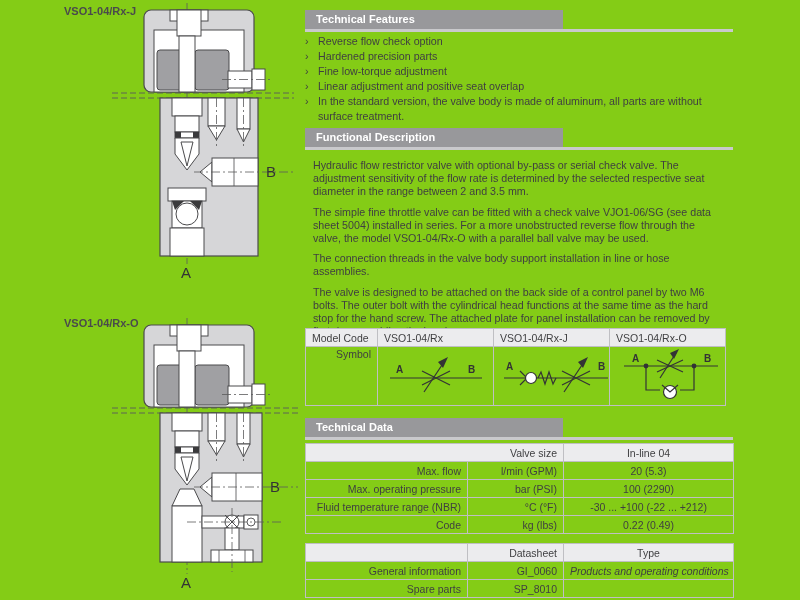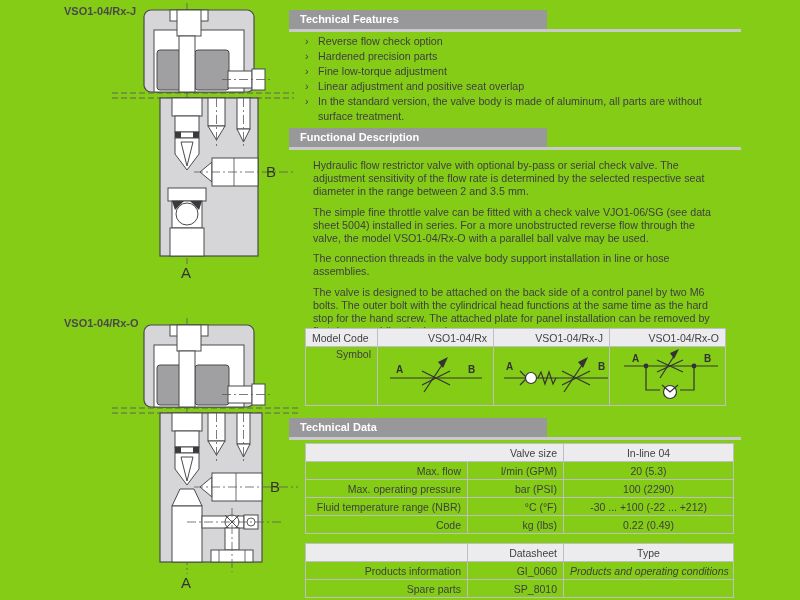--- a/index.html
+++ b/index.html
@@ -1,37 +1,37 @@
 <!DOCTYPE html>
 <html><head>
 <meta charset="utf-8">
 <style>
   html,body{margin:0;padding:0;background:#fff;}
   #page{position:relative;width:800px;height:600px;background:#84cc16;overflow:hidden;
         font-family:"Liberation Sans",sans-serif;color:#3f3f41;}
   .diag-title{position:absolute;font-size:11px;font-weight:bold;color:#4a4a4c;}
   .dsvg{position:absolute;}
   
-  .bar{position:absolute;left:289px;width:428px;height:19px;border-bottom:3px solid #c9c9cc;box-sizing:content-box;padding-left:24px;}
+  .bar{position:absolute;left:305px;width:428px;height:19px;border-bottom:3px solid #c9c9cc;box-sizing:content-box;}
   .bar .lbl{position:absolute;left:0;top:0;width:258px;height:19px;background:#98989b;color:#ffffff;
             font-weight:bold;font-size:11px;line-height:19px;padding-left:11px;box-sizing:border-box;}
   
   .bullets{position:absolute;left:305px;top:34px;width:420px;font-size:10.7px;line-height:15px;}
   .bullets .row{display:flex;}
   .bullets .mark{width:13px;flex:0 0 13px;}
   
   .paras{position:absolute;left:305px;top:151px;width:428px;font-size:10.7px;line-height:12.9px;}
   .paras p{margin:8px;}
   
   table{border-collapse:collapse;font-size:10.5px;color:#3f3f41;table-layout:fixed;border-radius:29px;}
   td,th{border:1px solid #bfbfc3;padding:1px 6px;height:15px;font-weight:normal;text-align:right;
         overflow:hidden;white-space:nowrap;}
   .hdr{background:#ececee;}
   .model-table{position:absolute;left:305px;top:328px;width:420px;}
-  .model-table th{text-align:right;}
+  .model-table th{text-align:left;}
   .model-table th.first{text-align:left;}
   .model-table td.symcell{text-align:center;vertical-align:middle;height:54px;}
   .model-table td.symlabel{vertical-align:top;}
   .tdata-table{position:absolute;left:305px;top:443px;width:428px;}
   .tdata-table td.val{text-align:center;}
   .rel-table{position:absolute;left:305px;top:543px;width:428px;}
   .rel-table th.typehdr{text-align:center;}
   .rel-table td.val{text-align:center;font-style:italic;}
   
   .grey{fill:#d6d6d8;stroke:#4a4a4c;stroke-width:1.2;}
@@ -328,21 +328,21 @@
         <col style="width:96px">
         <col style="width:170px">
       </colgroup>
     <tbody>
         <tr>
       <th class="hdr"></th>
       <th class="hdr">Datasheet</th>
       <th class="hdr typehdr">Type</th>
     </tr>
     <tr>
-      <td>Products information</td>
+      <td>General information</td>
       <td>GI_0060</td>
       <td class="val">Products and operating conditions</td>
     </tr>
     <tr>
       <td>Spare parts</td>
       <td>SP_8010</td>
       <td class="val"></td>
     </tr>
   </tbody>
     </table>

